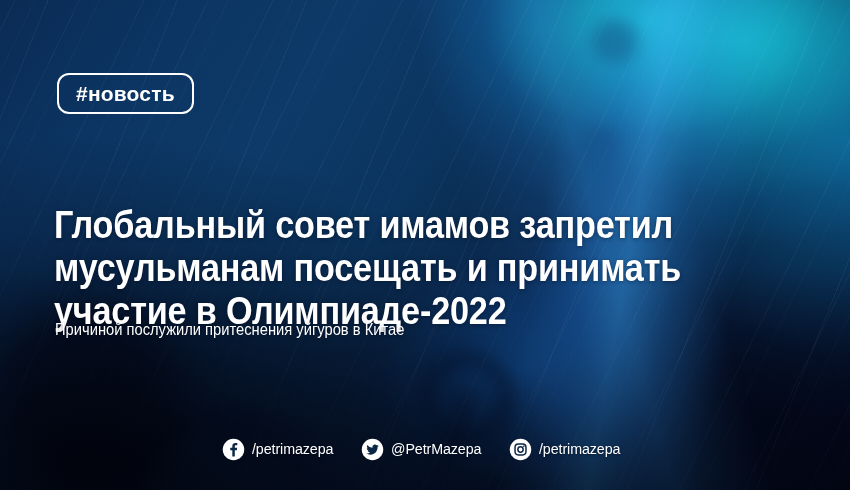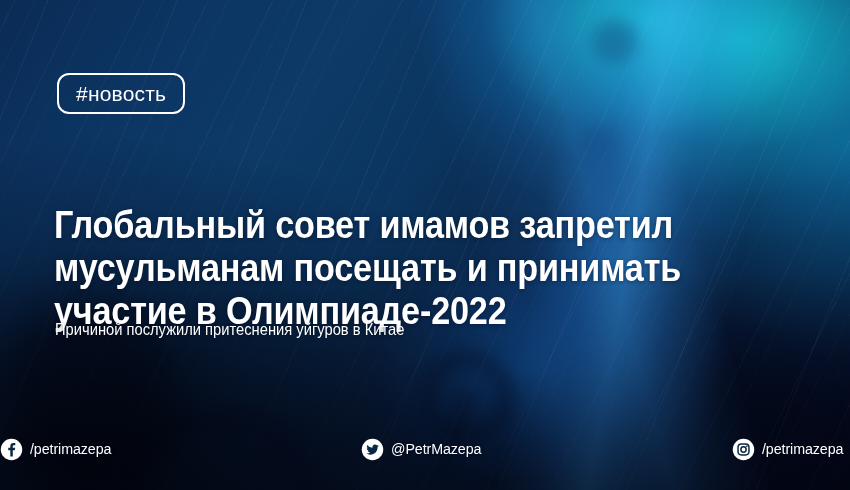--- a/index.html
+++ b/index.html
@@ -215,21 +215,21 @@
     top: 73px;
     height: 41px;
     padding: 0 17px;
     box-sizing: border-box;
     display: flex;
     align-items: center;
     border: 2px solid #ffffff;
     border-radius: 12px;
     color: #ffffff;
     font-size: 21px;
-    font-weight: 400;
+    font-weight: 700;
     letter-spacing: 0.2px;
     font-family: "Liberation Sans Narrow", "Liberation Sans", sans-serif;
     white-space: nowrap;
   }
 
   
   .headline {
     position: absolute;
     left: 54px;
     top: 179px;
@@ -260,23 +260,23 @@
   }
 
   
   .social-bar {
     position: absolute;
     left: 0;
     right: 0;
     top: 432px;
     height: 34px;
     display: flex;
-    justify-content: space-between;
+    justify-content: center;
     align-items: center;
-    gap: 4px;
+    gap: 20px;
   }
 
   .social-item {
     display: flex;
     align-items: center;
     gap: 7px;
   }
 
   .social-icon {
     width: 23px;

